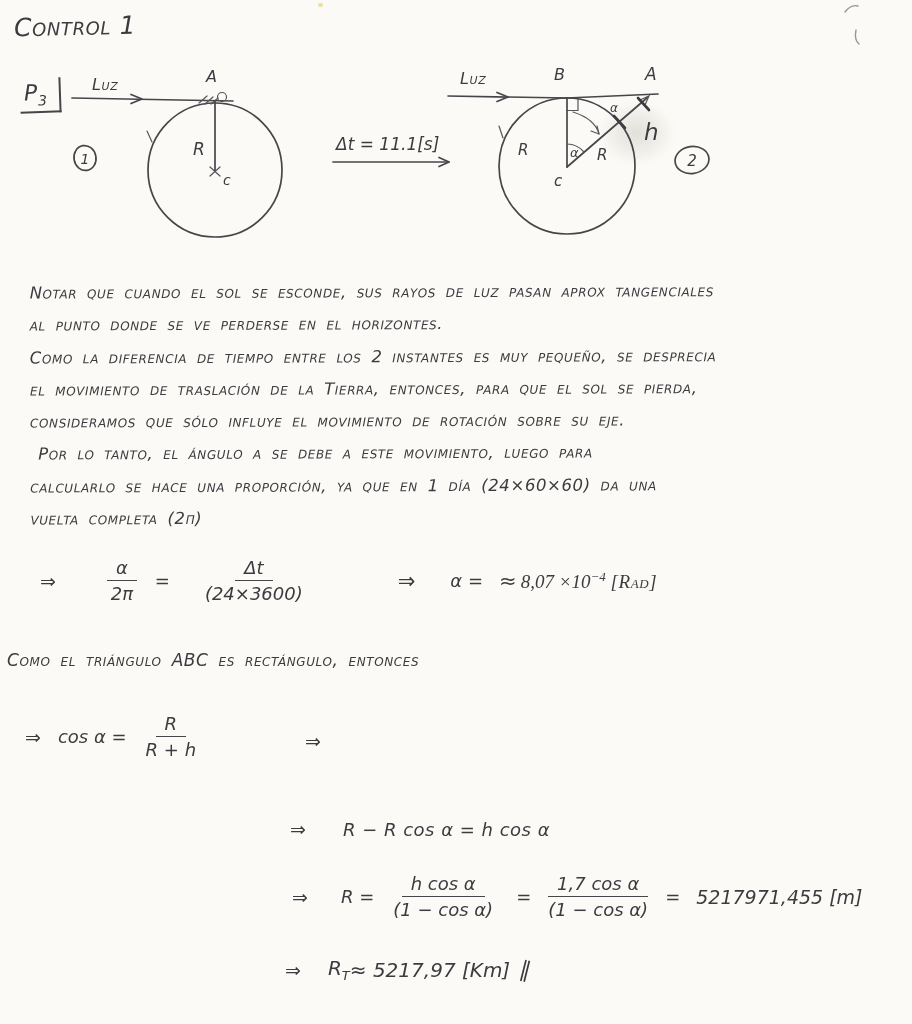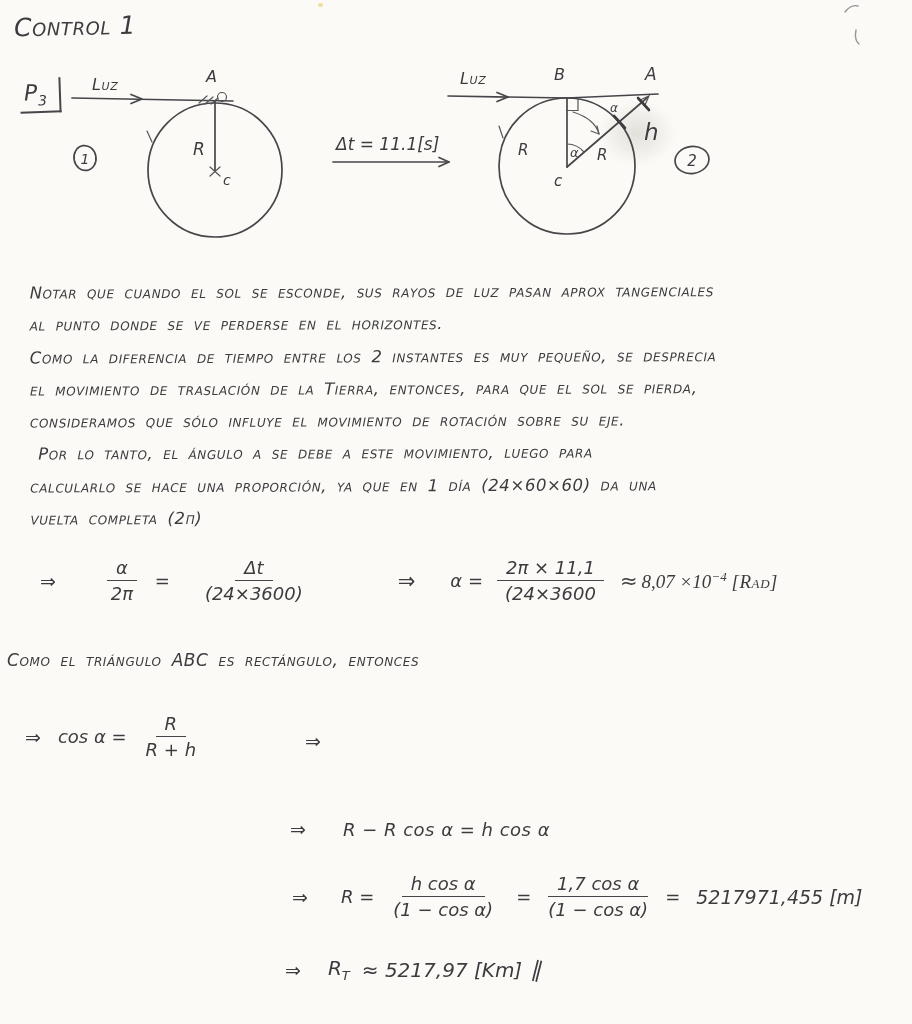--- a/index.html
+++ b/index.html
@@ -72,21 +72,21 @@
   .eqrad { left:292px; top:872px; }
   .eqrad .lhs { margin-left:34px; }
   .eqrad .fr1 { margin-left:16px;text-align:center; }
   .eqrad .e1 { margin-left:20px; }
   .eqrad .fr2 { margin-left:14px; }
   .eqrad .e2 { margin-left:14px; }
   .eqrad .res { margin-left:16px; font-size:19px; }
   .eqfin { left:285px; top:956px; font-size:20px; }
   .eqfin .sym { margin-left:28px; }
   .eqfin sub { font-size:13px; }
-  .eqfin .bd { margin-left:12px;font-style:italic; }
+  .eqfin .bd { margin-left:0;font-style:italic; }
   .eqfin .endm { margin-left:10px; display:inline-block; transform:rotate(14deg); font-size:22px; }
 </style>
 </head>
 <body>
 
 <div class="abs speck"></div>
 <div class="abs smudge"></div>
 
 <div class="abs hw title">Control 1</div>
 
@@ -164,24 +164,20 @@
     <span class="num">α</span>
     <span class="den">2π</span>
   </span>
   <span class="e1">=</span>
   <span class="frac f2">
     <span class="num">Δt</span>
     <span class="den">(24×3600)</span>
   </span>
   <span class="imp a2">⇒</span>
   <span class="lhs">α =</span>
-  <span class="frac f3">
-    <span class="num">2π × 11,1</span>
-    <span class="den">(24×3600</span>
-  </span>
   <span class="ap">≈</span>
   <span class="res"><span>8,07 ×10</span><sup class="exp">−4</sup> <span class="hw">[Rad]</span></span>
 </div>
 
 <div class="abs hw triangle-note">Como el triángulo ABC es rectángulo, entonces</div>
 
 <div class="abs eqrow eqcos">
   <span class="imp">⇒</span>
   <span class="lhs">cos α =</span>
   <span class="frac fr">

